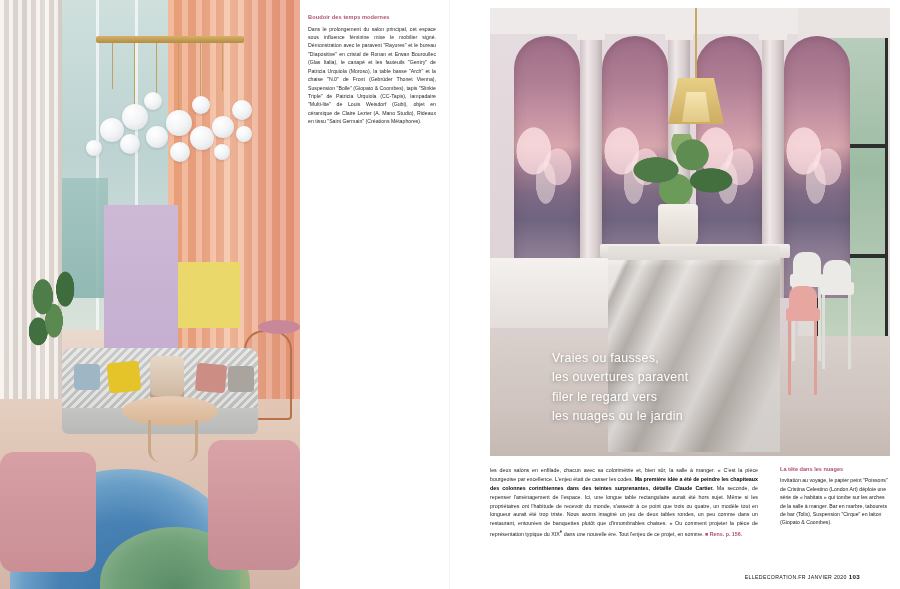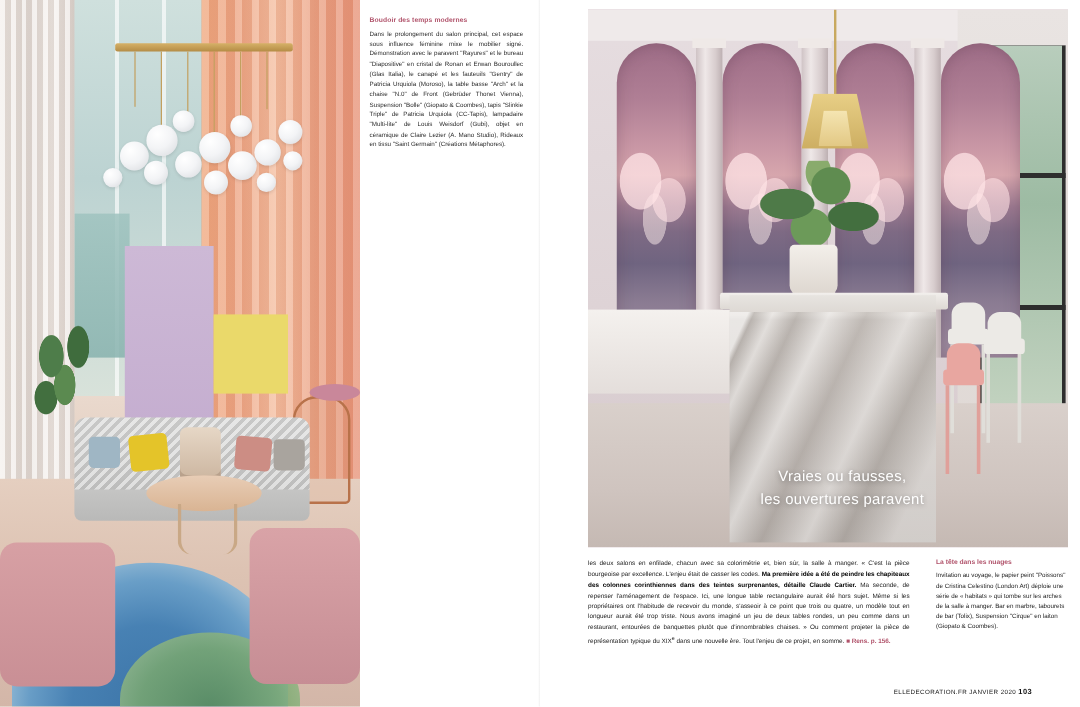--- a/index.html
+++ b/index.html
@@ -313,21 +313,20 @@
   .stool .leg { position: absolute; top: 13px; width: 3px; height: 74px; }
   .stool-pink .seat, .stool-pink .back { background: #e8a6a0; }
   .stool-pink .leg { background: #e0a09a; }
   .stool-white .seat, .stool-white .back { background: #eceae6; }
   .stool-white .leg { background: #e0ded9; }
 
   .k-quote {
     position: absolute;
     left: 62px; bottom: 30px;
     width: 300px;
-    text-align: center;
     color: #ffffff;
     font-size: 12.4px;
     line-height: 1.55;
     letter-spacing: .3px;
     text-shadow: 0 1px 4px rgba(0,0,0,.35);
   }
   .k-quote span { display: block; }
 
   .right-cols {
     position: absolute;
@@ -477,20 +476,22 @@
           <div class="leg" style="left:28px"></div>
       </div>
 
       <div class="k-counter-top"></div>
       <div class="k-island"></div>
       <div class="k-island-marble"></div>
 
       <div class="k-quote">
         <span>Vraies ou fausses,</span>
         <span>les ouvertures paravent</span>
+        <span>filer le regard vers</span>
+        <span>les nuages ou le jardin</span>
       </div>
     </div>
 
     <div class="right-cols">
       <div class="col-main">
         <span>les deux salons en enfilade, chacun avec sa colorimétrie et, bien sûr, la salle à manger. « C'est la pièce bourgeoise par excellence. L'enjeu était de casser les codes. </span><b>Ma première idée a été de peindre les chapiteaux des colonnes corinthiennes dans des teintes surprenantes, détaille Claude Cartier.</b><span> Ma seconde, de repenser l'aménagement de l'espace. Ici, une longue table rectangulaire aurait été hors sujet. Même si les propriétaires ont l'habitude de recevoir du monde, s'asseoir à ce point que trois ou quatre, un modèle tout en longueur aurait été trop triste. Nous avons imaginé un jeu de deux tables rondes, un peu comme dans un restaurant, entourées de banquettes plutôt que d'innombrables chaises. » Ou comment projeter la pièce de représentation typique du XIX</span><sup>e</sup><span> dans une nouvelle ère. Tout l'enjeu de ce projet, en somme.</span> <span class="renv">■ Rens. p. 156.</span>
       </div>
       <div class="col-side">
         <h4>La tête dans les nuages</h4>
         <p>Invitation au voyage, le papier peint "Poissons" de Cristina Celestino (London Art) déploie une série de « habitats » qui tombe sur les arches de la salle à manger. Bar en marbre, tabourets de bar (Tolix), Suspension "Cirque" en laiton (Giopato &amp; Coombes).</p>

